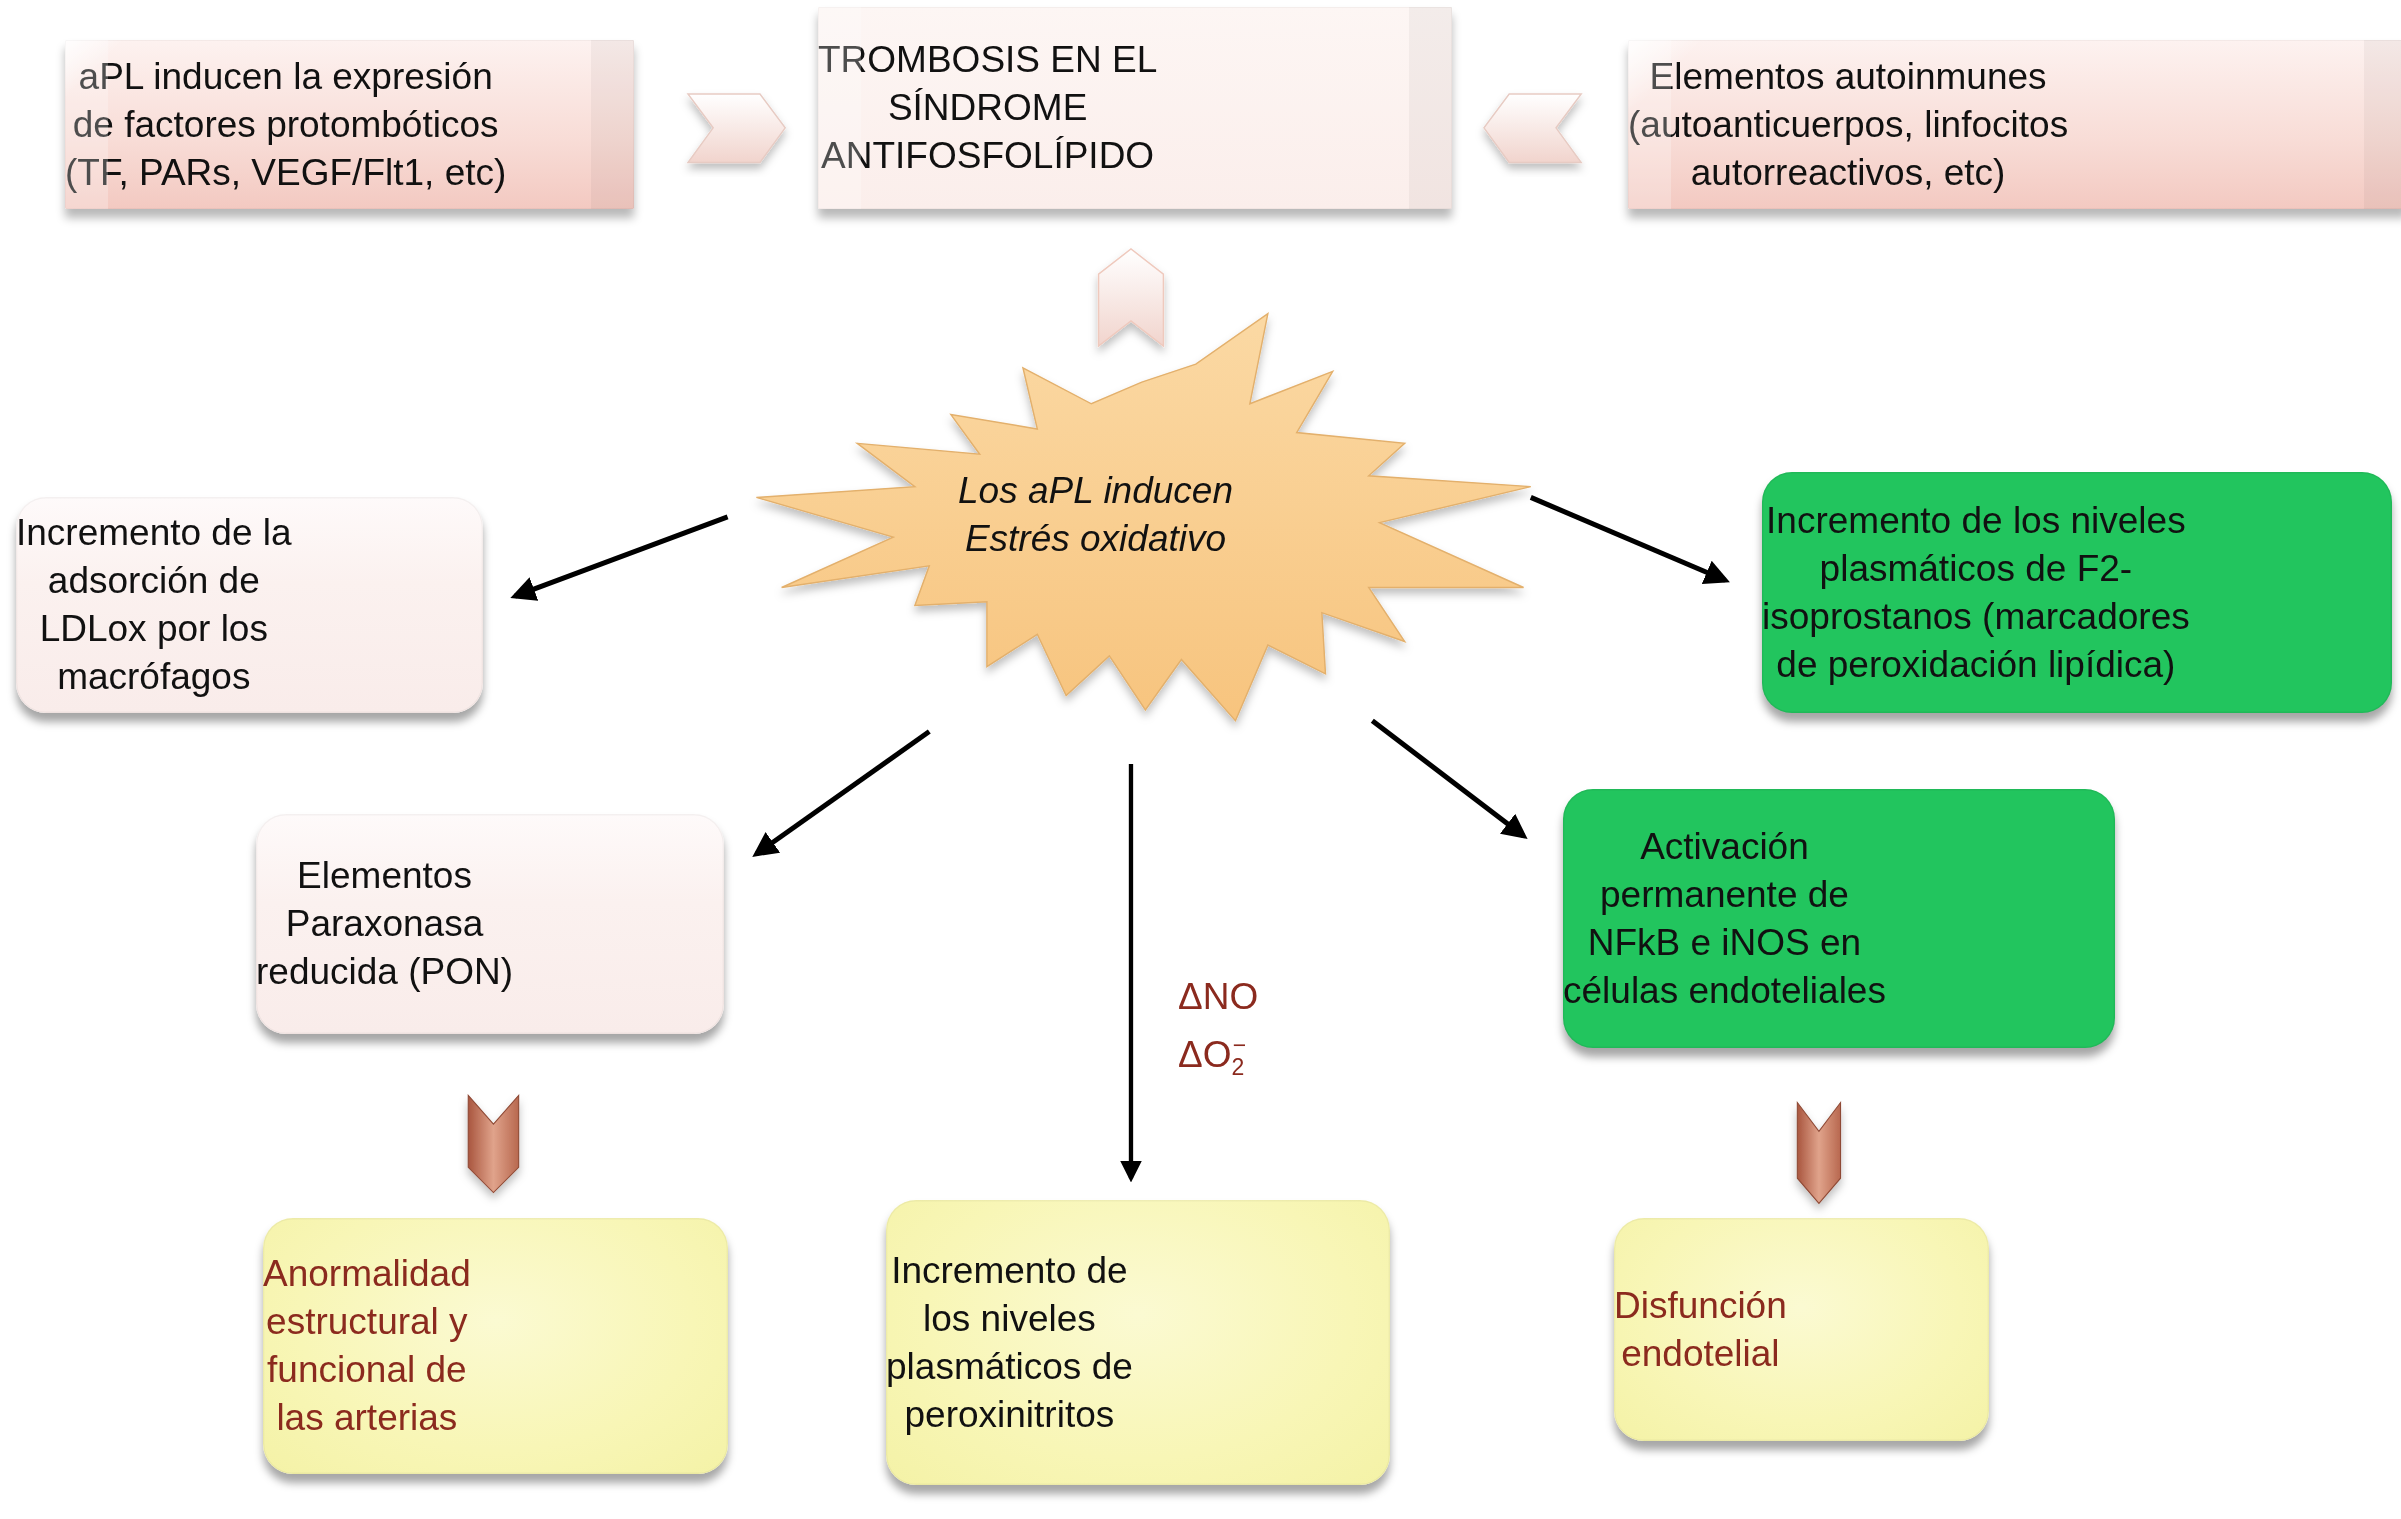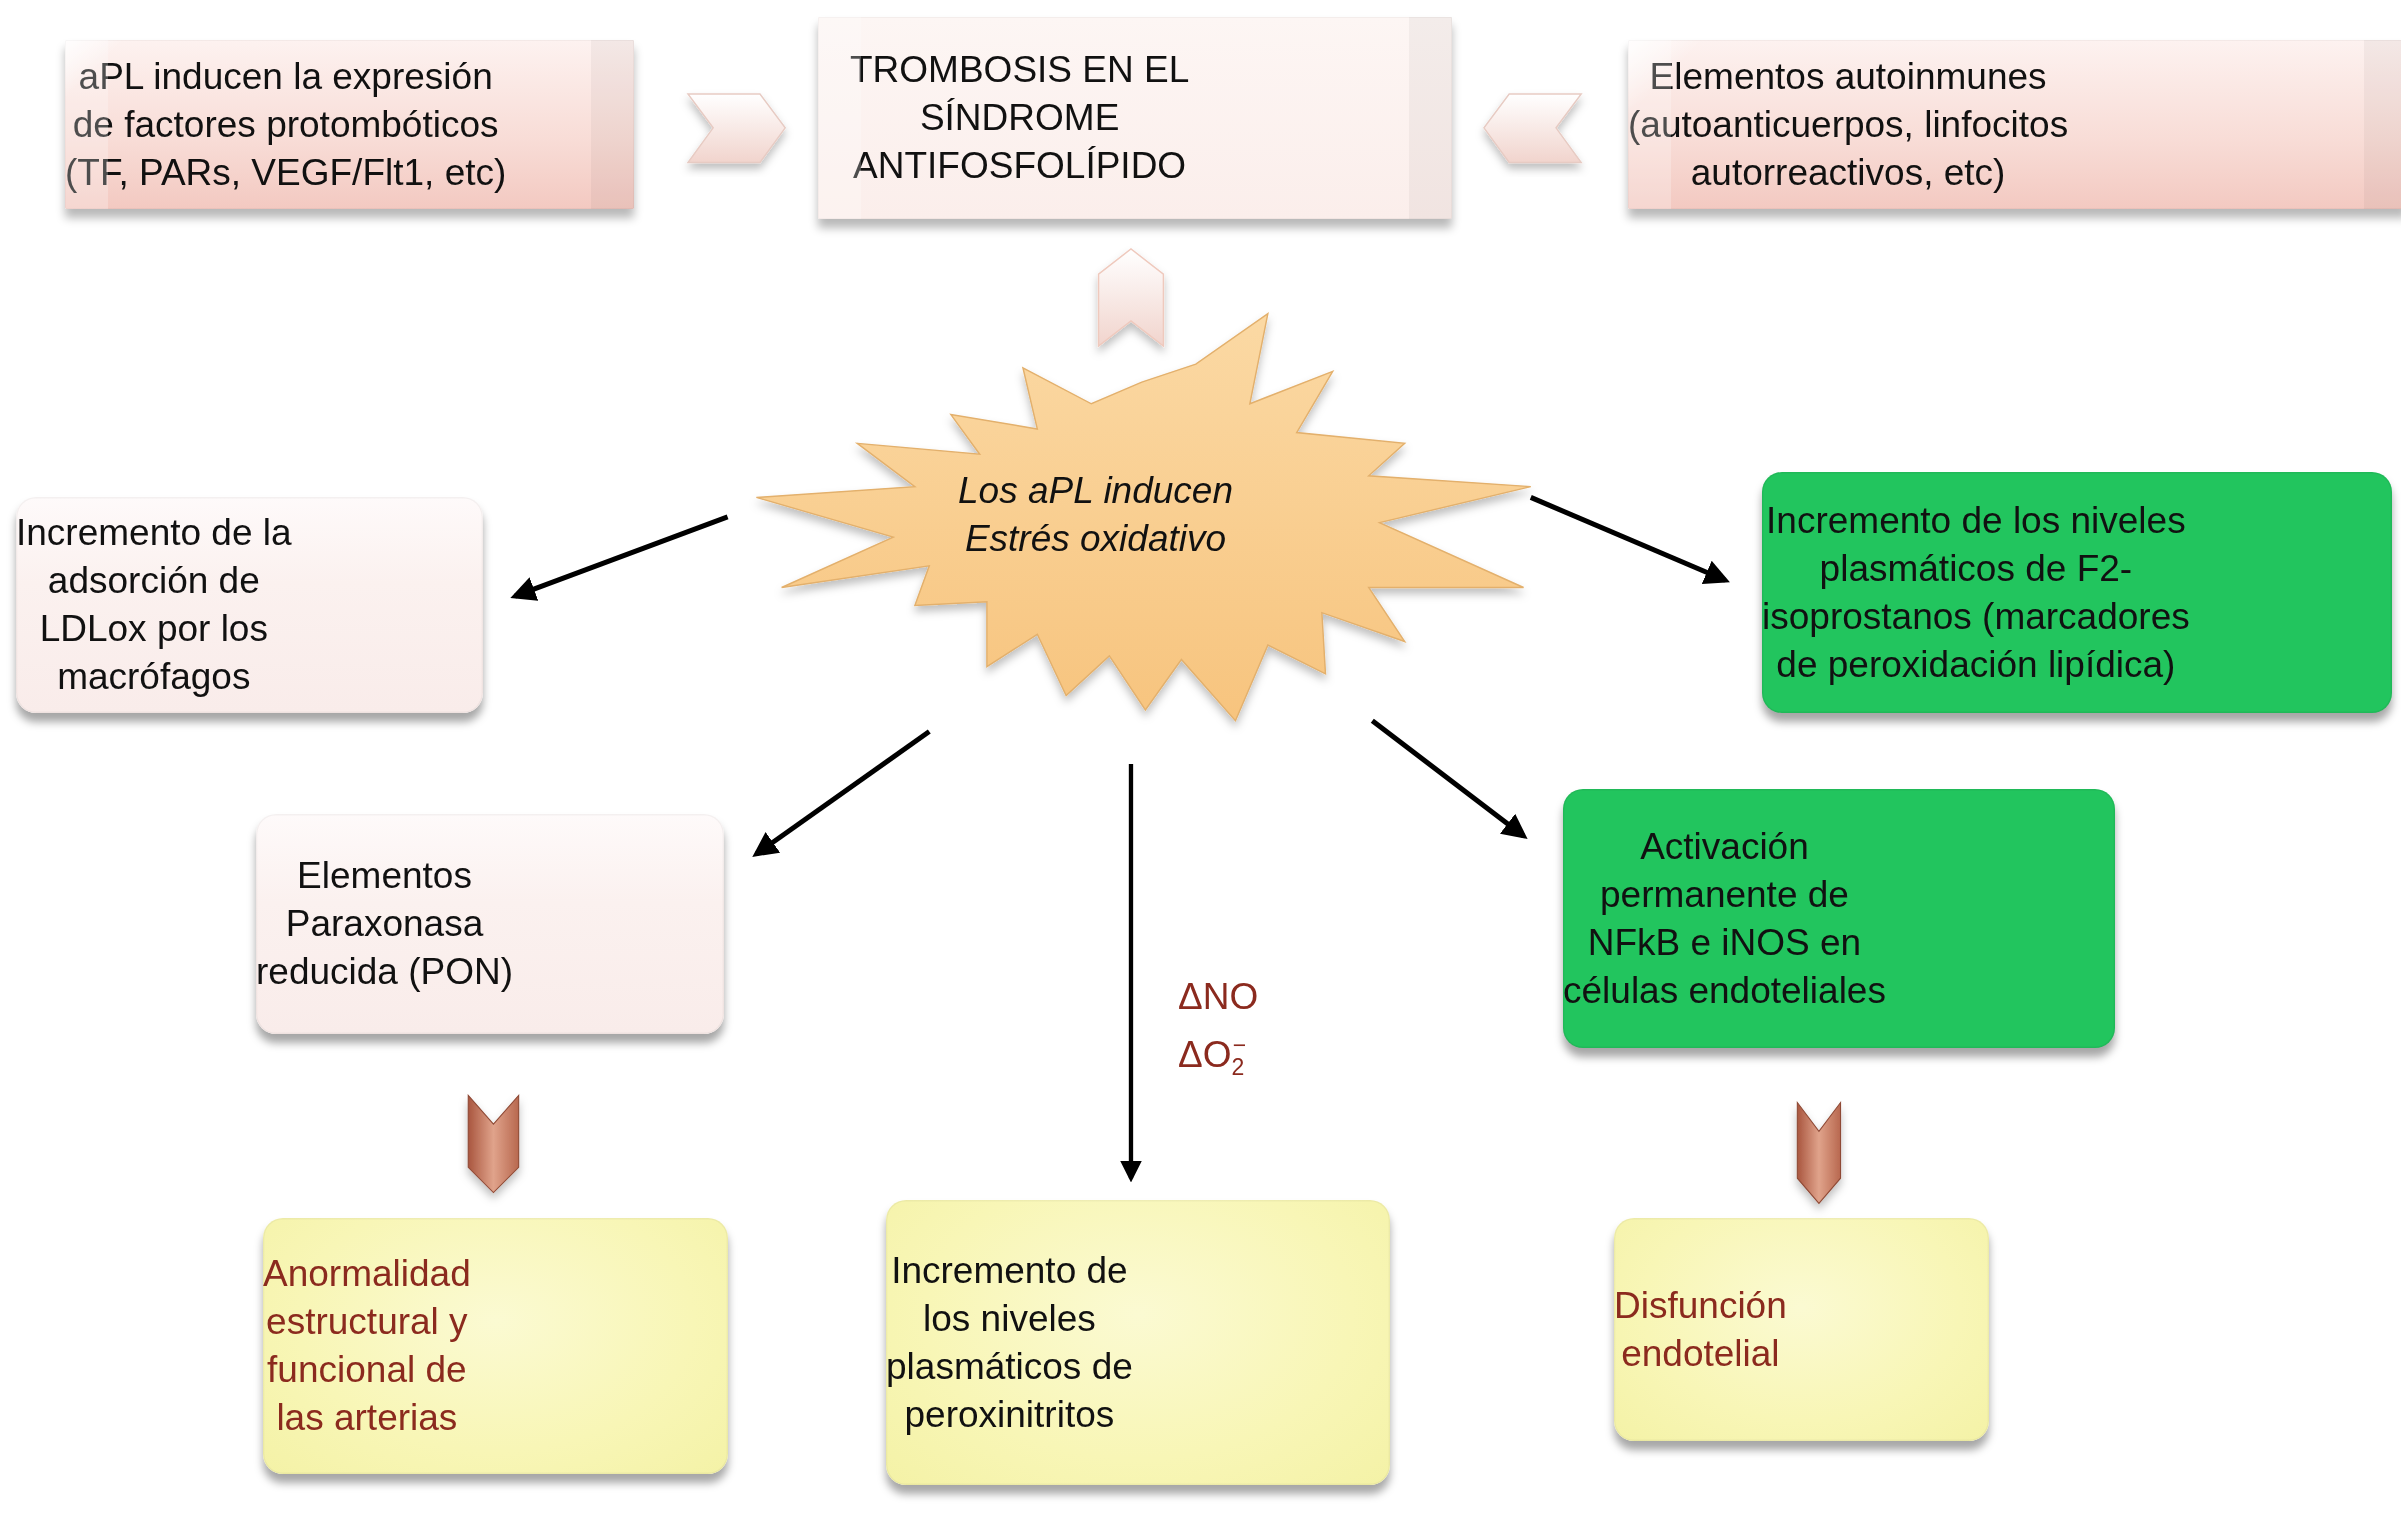--- a/index.html
+++ b/index.html
@@ -10,21 +10,21 @@
   .node .txt { white-space: pre-line; }
   .bevel { border-radius: 1.4px;
            box-shadow: 0 8.6px 10px rgba(0,0,0,0.28), inset 0 0 0 0.7px rgba(0,0,0,0.05); }
   .bevel-pink { background:
       linear-gradient(135deg, rgba(255,255,255,0.9) 0%, rgba(255,255,255,0) 8%),
       linear-gradient(180deg, #fdf2f0 0%, #f8dcd6 60%, #f3c9c1 100%); }
   .bevel-pink::before, .bevel-light::before { content: ""; position: absolute; inset: 0;
       border-left: 43px solid rgba(255,255,255,0.25); border-right: 43px solid rgba(0,0,0,0.04);
       pointer-events: none; }
   .bevel-light { background: linear-gradient(180deg, #fdf6f4 0%, #fbeeeb 100%); }
-  .round { border-radius: 20px; box-shadow: 0 8.6px 8.6px rgba(0,0,0,0.35), inset 0 0 0 1.4px rgba(0,0,0,0.04); }
+  .round { border-radius: 30px; box-shadow: 0 8.6px 8.6px rgba(0,0,0,0.35), inset 0 0 0 1.4px rgba(0,0,0,0.04); }
   .round-pink { background: linear-gradient(180deg, #fefafa 0%, #fbf1ef 40%, #f9ecea 100%); }
   .round-white { background: #22c55e; box-shadow: 0 8.6px 8.6px rgba(0,0,0,0.35), inset 0 0 0 1.4px rgba(0,0,0,0.06); }
   .round-yellow { background: radial-gradient(ellipse at 50% 40%, #fbfad2 0%, #f8f6b6 60%, #f4f2a6 100%); }
   .red-text { color: #8b2a1e; }
   svg.overlay { position: absolute; left: 0; top: 0; }
   .delta { position: absolute; color: #8b2a1e; font-size: 37px; line-height: 48px; text-align: left; }
   .delta sub { font-size: 23px; vertical-align: -7.2px; }
   .delta sup { font-size: 23px; vertical-align: 14.4px; margin-left: -11.5px; }
 </style>
 </head>
@@ -80,21 +80,21 @@
     <polygon points="2495,1530 2525,1570 2555,1530 2555,1635 2525,1670 2495,1635" fill="url(#copperGrad)" stroke="#8f4a36" stroke-width="1.5"></polygon>
   </g>
 </svg>
 
 <div class="node bevel bevel-pink" style="left:65px; top:40px; width:569px; height:169px;">
   <span class="txt">aPL inducen la expresión
 de factores protombóticos
 (TF, PARs, VEGF/Flt1, etc)</span>
 </div>
 
-<div class="node bevel bevel-light" style="left:818px; top:17px; width:634px; height:202px;padding-left:32px;">
+<div class="node bevel bevel-light" style="left:818px; top:7px; width:634px; height:202px;">
   <span class="txt">TROMBOSIS EN EL
 SÍNDROME
 ANTIFOSFOLÍPIDO</span>
 </div>
 
 <div class="node bevel bevel-pink" style="left:1628px; top:40px; width:779px; height:169px;">
   <span class="txt">Elementos autoinmunes
 (autoanticuerpos, linfocitos
 autorreactivos, etc)</span>
 </div>

